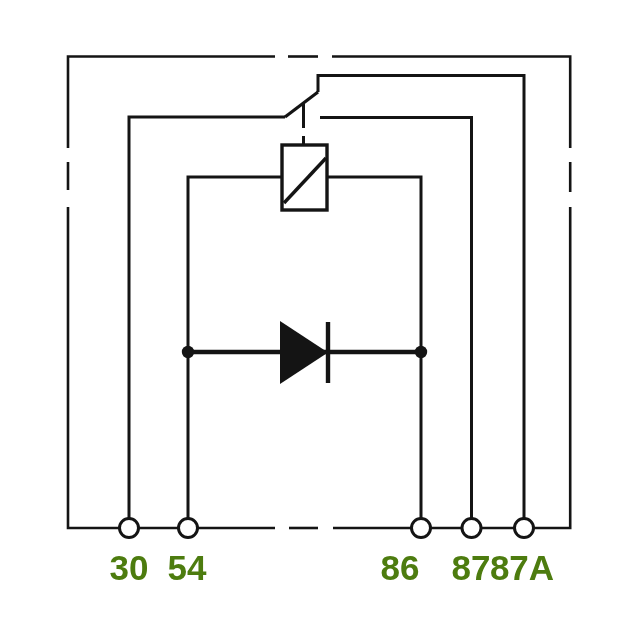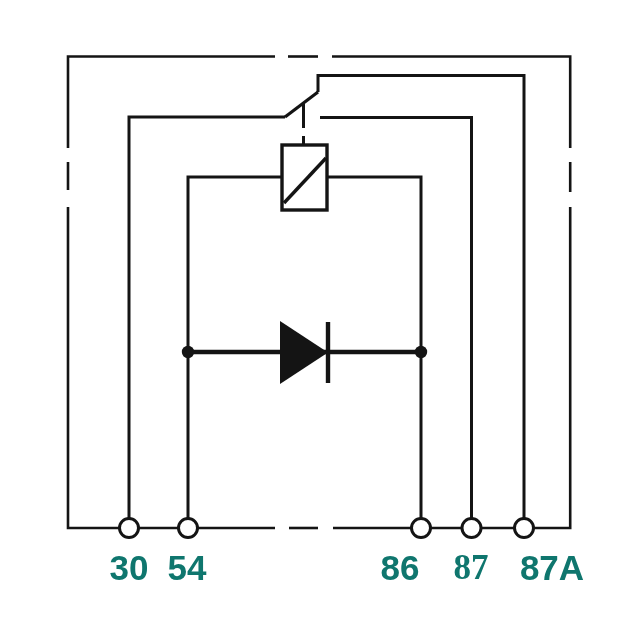--- a/index.html
+++ b/index.html
@@ -20,29 +20,29 @@
     width: 640px; height: 640px;
     display: block;
   }
   .terminal-label {
     position: absolute;
     top: 550px;
     transform: translateX(-50%);
     font-size: 35px;
     font-weight: bold;
     line-height: 1;
-    color: #0f766e;
+    color: #4d7c0f;
     letter-spacing: 0px;
     white-space: nowrap;
   }
   .lbl-30  { left: 129px; }
   .lbl-85  { left: 187px; }
   .lbl-86  { left: 400px; }
-  .lbl-87  { left: 471px; font-family: Liberation Serif, serif; }
-  .lbl-87a { left: 552px; }
+  .lbl-87  { left: 471px; }
+  .lbl-87a { left: 522px; }
 </style>
 </head>
 <body>
 
 <div class="canvas">
 
   <svg class="schematic-svg" viewBox="0 0 640 640" fill="none" stroke-linecap="butt">
 
     <g stroke="#141414" stroke-width="2.6">
       <path d="M68,148 L68,56.5 L275,56.5"></path>

